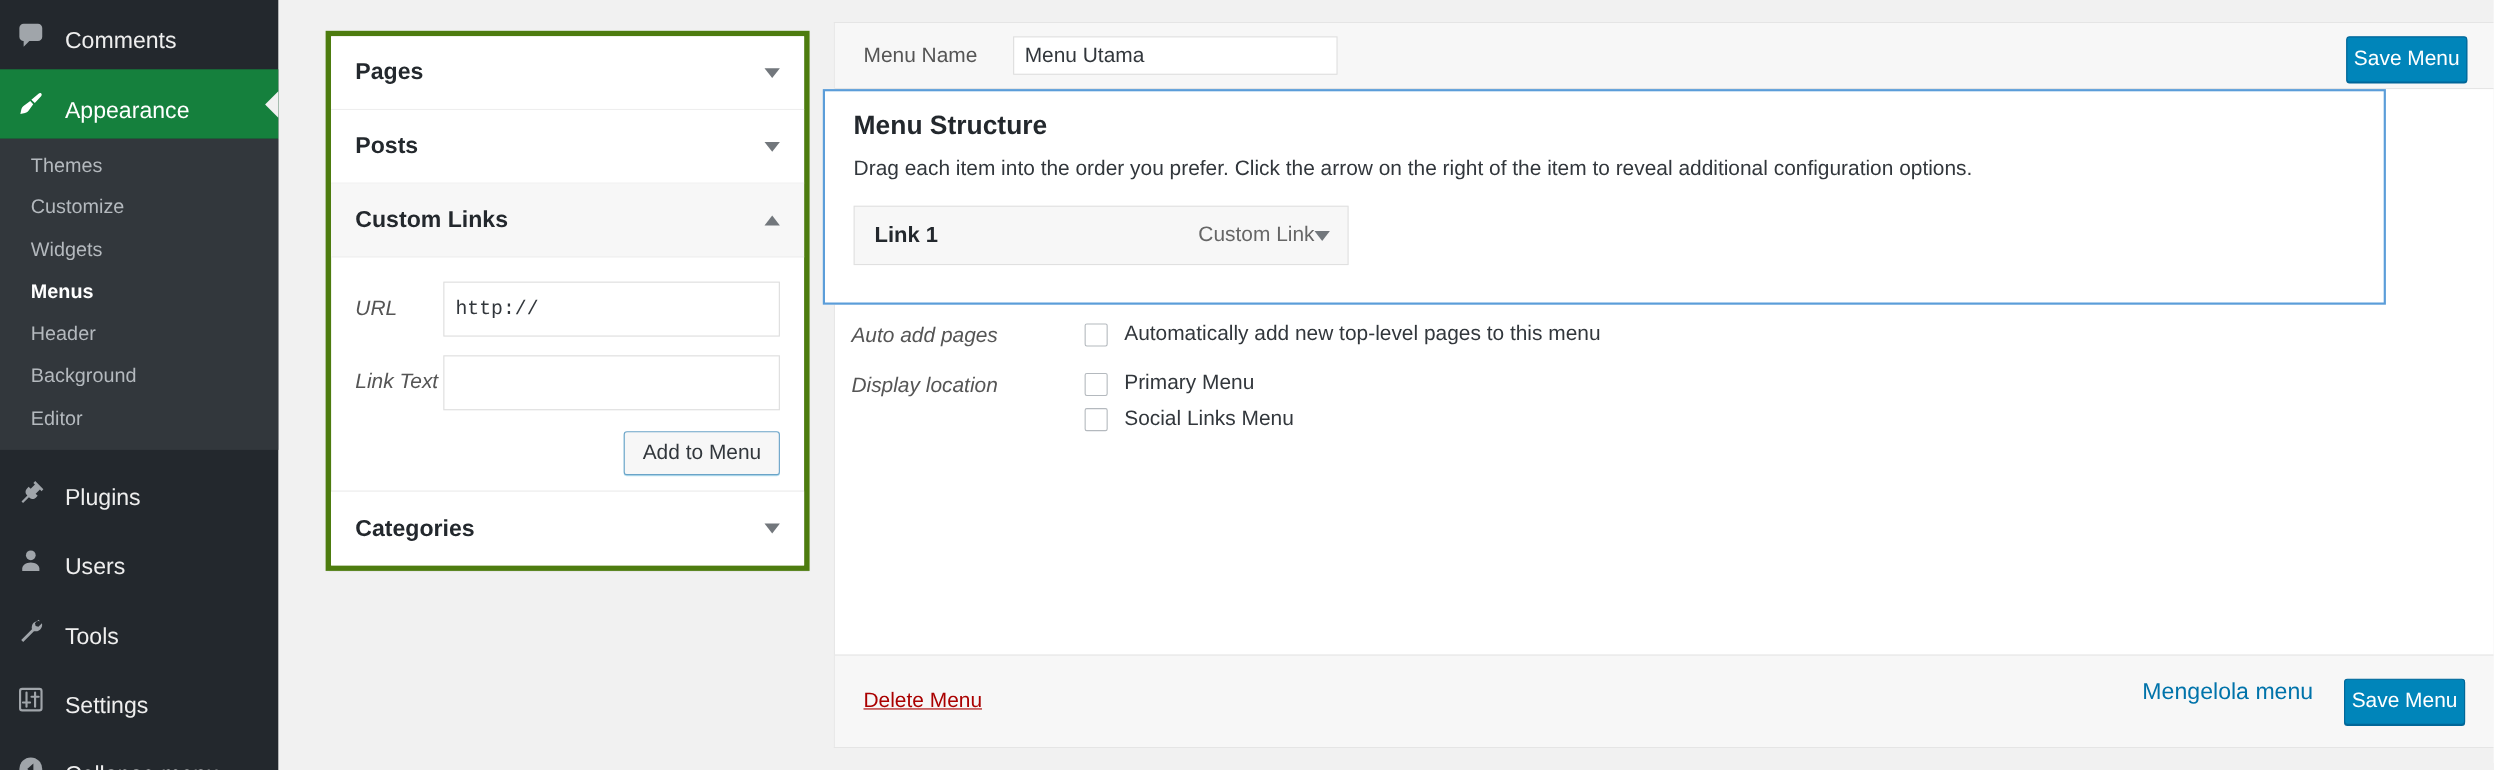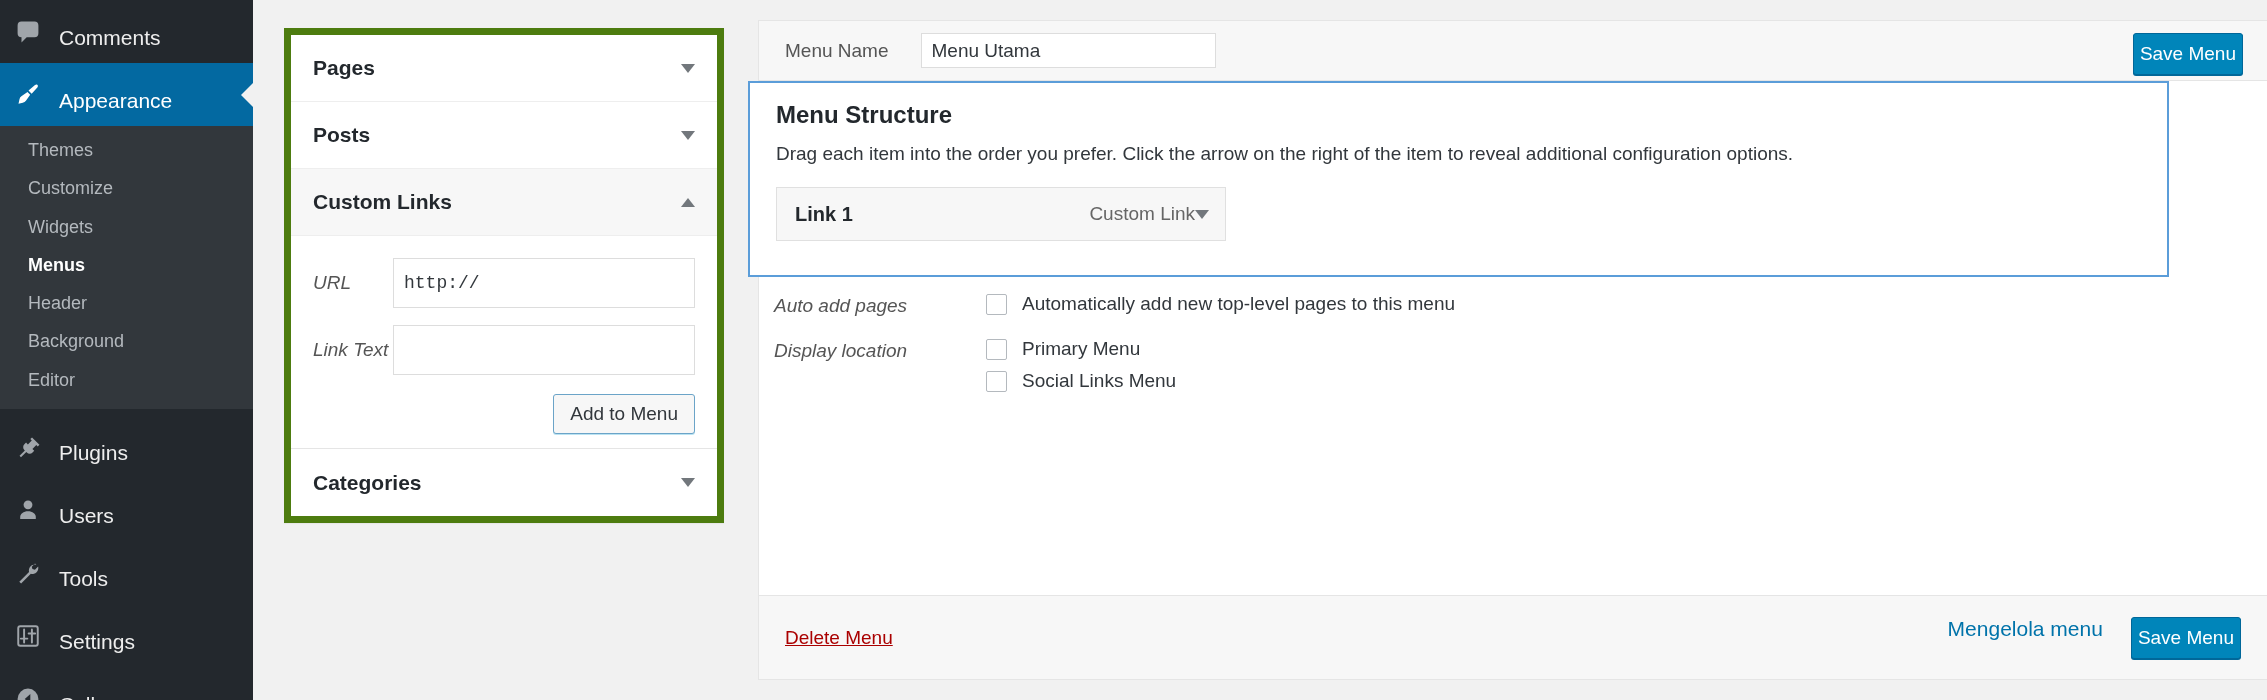--- a/index.html
+++ b/index.html
@@ -17,40 +17,40 @@
     position:absolute; left:0; top:0; width:253px; height:700px;
     background:#23282d; color:#eee;
   }
   .menu-top {
     display:flex; align-items:center; height:63px;
     padding-left:15px; font-size:21px; color:#eee;
     position:relative;
   }
   .menu-top .mi { width:32px; display:flex; align-items:center; flex:0 0 32px; }
   .menu-top .mlabel { margin-left:12px;margin-top:12px; }
-  .menu-top.active { background:#0369a1; color:#fff; }
+  .menu-top.active { background:#15803d; color:#fff; }
   .menu-top.active::after {
     content:""; position:absolute; right:0; top:50%; margin-top:-12px;
     border-style:solid; border-width:12px 12px 12px 0;
     border-color:transparent #f1f1f1 transparent transparent;
   }
   #submenu { background:#32373c; padding:5px 0 10px 0; }
   .submenu-item {
     font-size:18px; color:#b4b9be; padding:7px 0 7px 28px; line-height:1.35;
   }
   .submenu-item.current { color:#fff; font-weight:bold; }
   .menu-lower { padding-top:6px; }
 
   
   svg.ico { display:block; }
 
   
   #accordion {
-    position:absolute; left:284px; top:28px; width:440px;
-    background:#fff; border:7px solid #4d7c0f;
+    position:absolute; left:296px; top:28px; width:440px;
+    background:#fff; border:5px solid #4d7c0f;
     box-shadow:0 1px 1px rgba(0,0,0,.04);
   }
   .acc-head {
     display:flex; align-items:center; justify-content:space-between;
     height:67px; padding:0 22px;
     font-size:21px; font-weight:bold; color:#23282d;
     border-bottom:1px solid #eee; background:#fff;
   }
   .acc-head.open { background:#f7f7f7; }
   .acc-head:last-child { border-bottom:none; }

